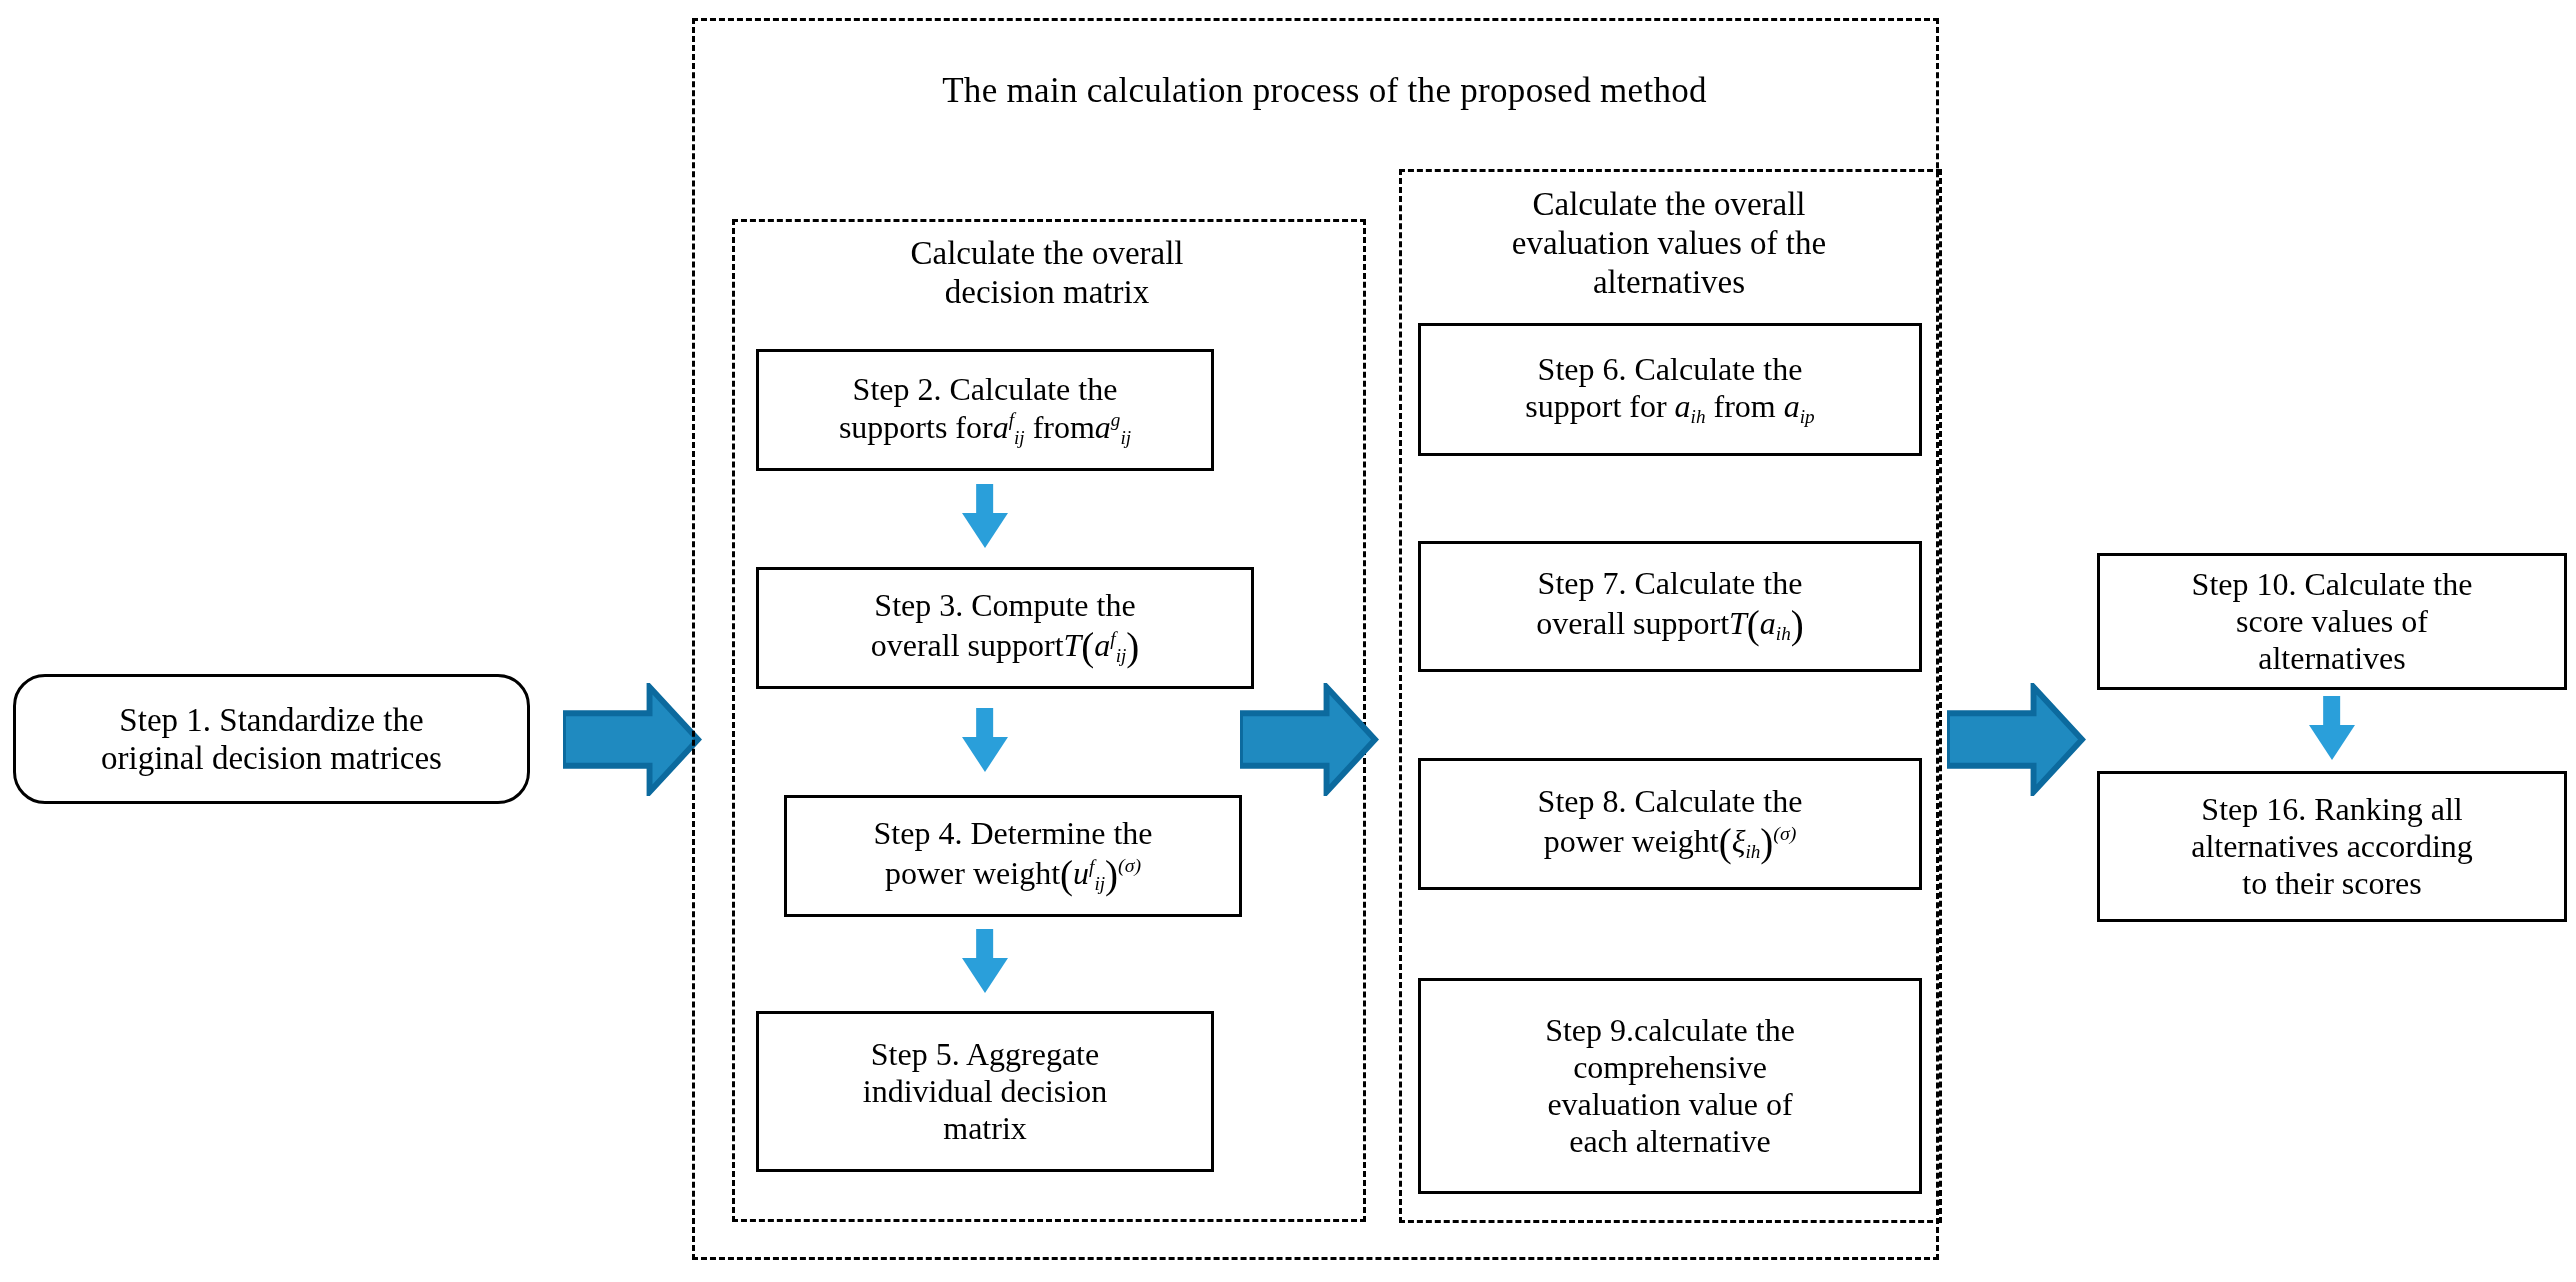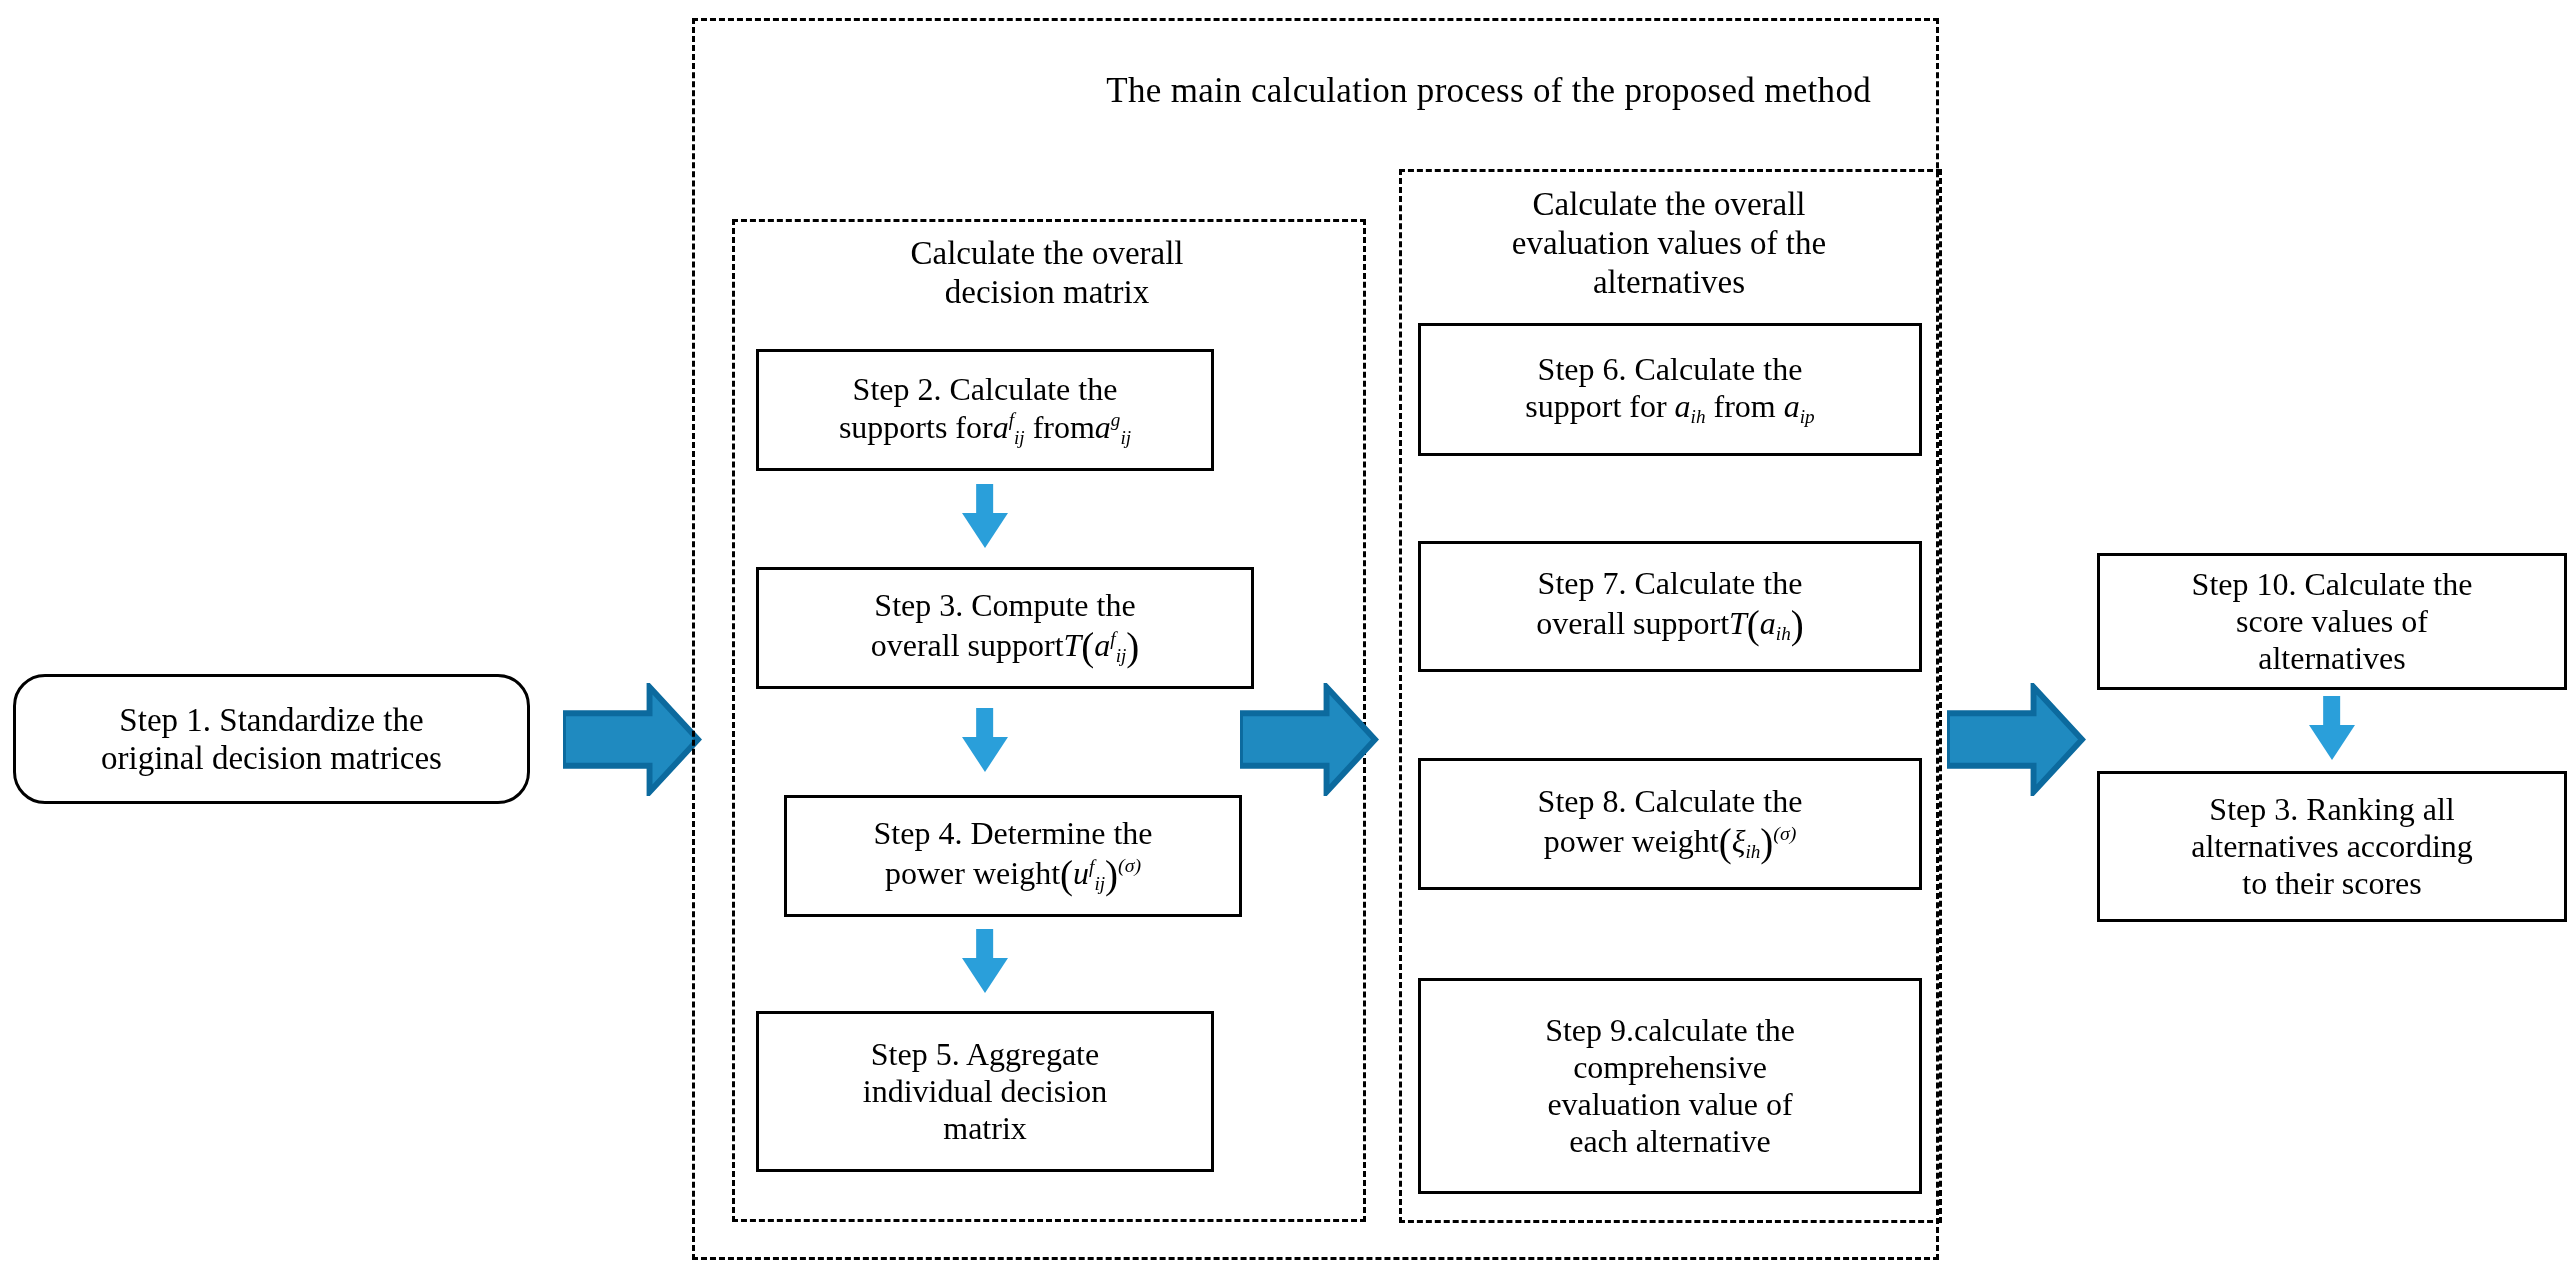--- a/index.html
+++ b/index.html
@@ -22,24 +22,24 @@
     position: absolute;
     left: 692px;
     top: 18.3px;
     width: 1247px;
     height: 1242px;
     border: 3.9px dashed #000000;
     box-sizing: border-box;
   }
   .outer-title {
     position: absolute;
-    left: 680px;
+    left: 729px;
     top: 71px;
     width: 1191px;
-    text-align: right;
+    text-align: center;
     font-size: 35px;
     line-height: 1.15;
     letter-spacing: 0.3px;
   }
 
   
   .group-box {
     position: absolute;
     border: 3.9px dashed #000000;
     box-sizing: border-box;
@@ -267,20 +267,20 @@
     </div>
   </div>
 
   <div class="v-arrow va1011">
     <div class="shaft"></div>
       <div class="head"></div>
   </div>
 
   <div class="step-box step11">
     <div class="step-inner">
-      <div>Step 3. Ranking all</div>
+      <div>Step 16. Ranking all</div>
       <div>alternatives according</div>
       <div>to their scores</div>
     </div>
   </div>
 
 </div>
 
 
 </body></html>

